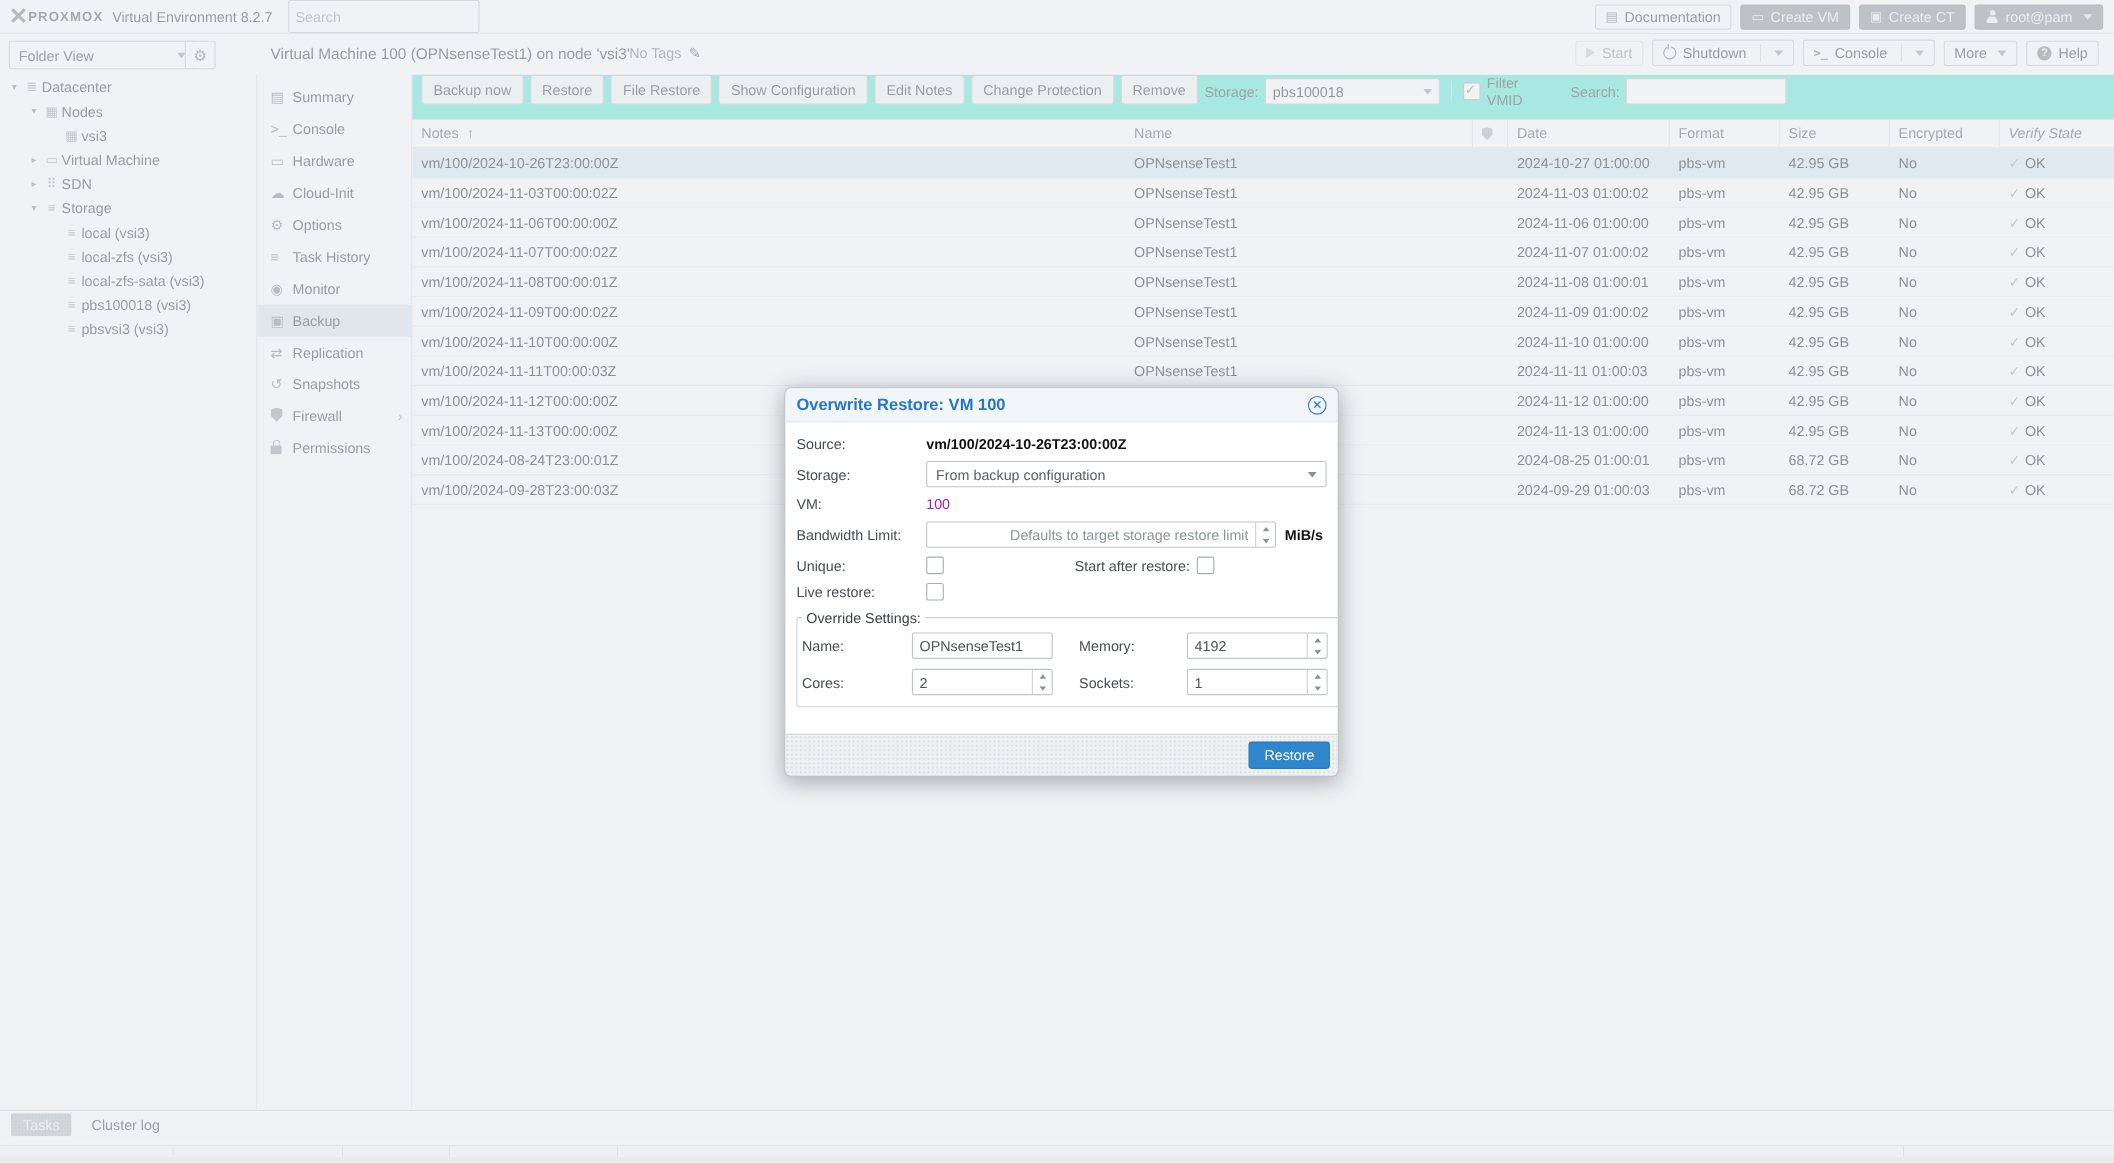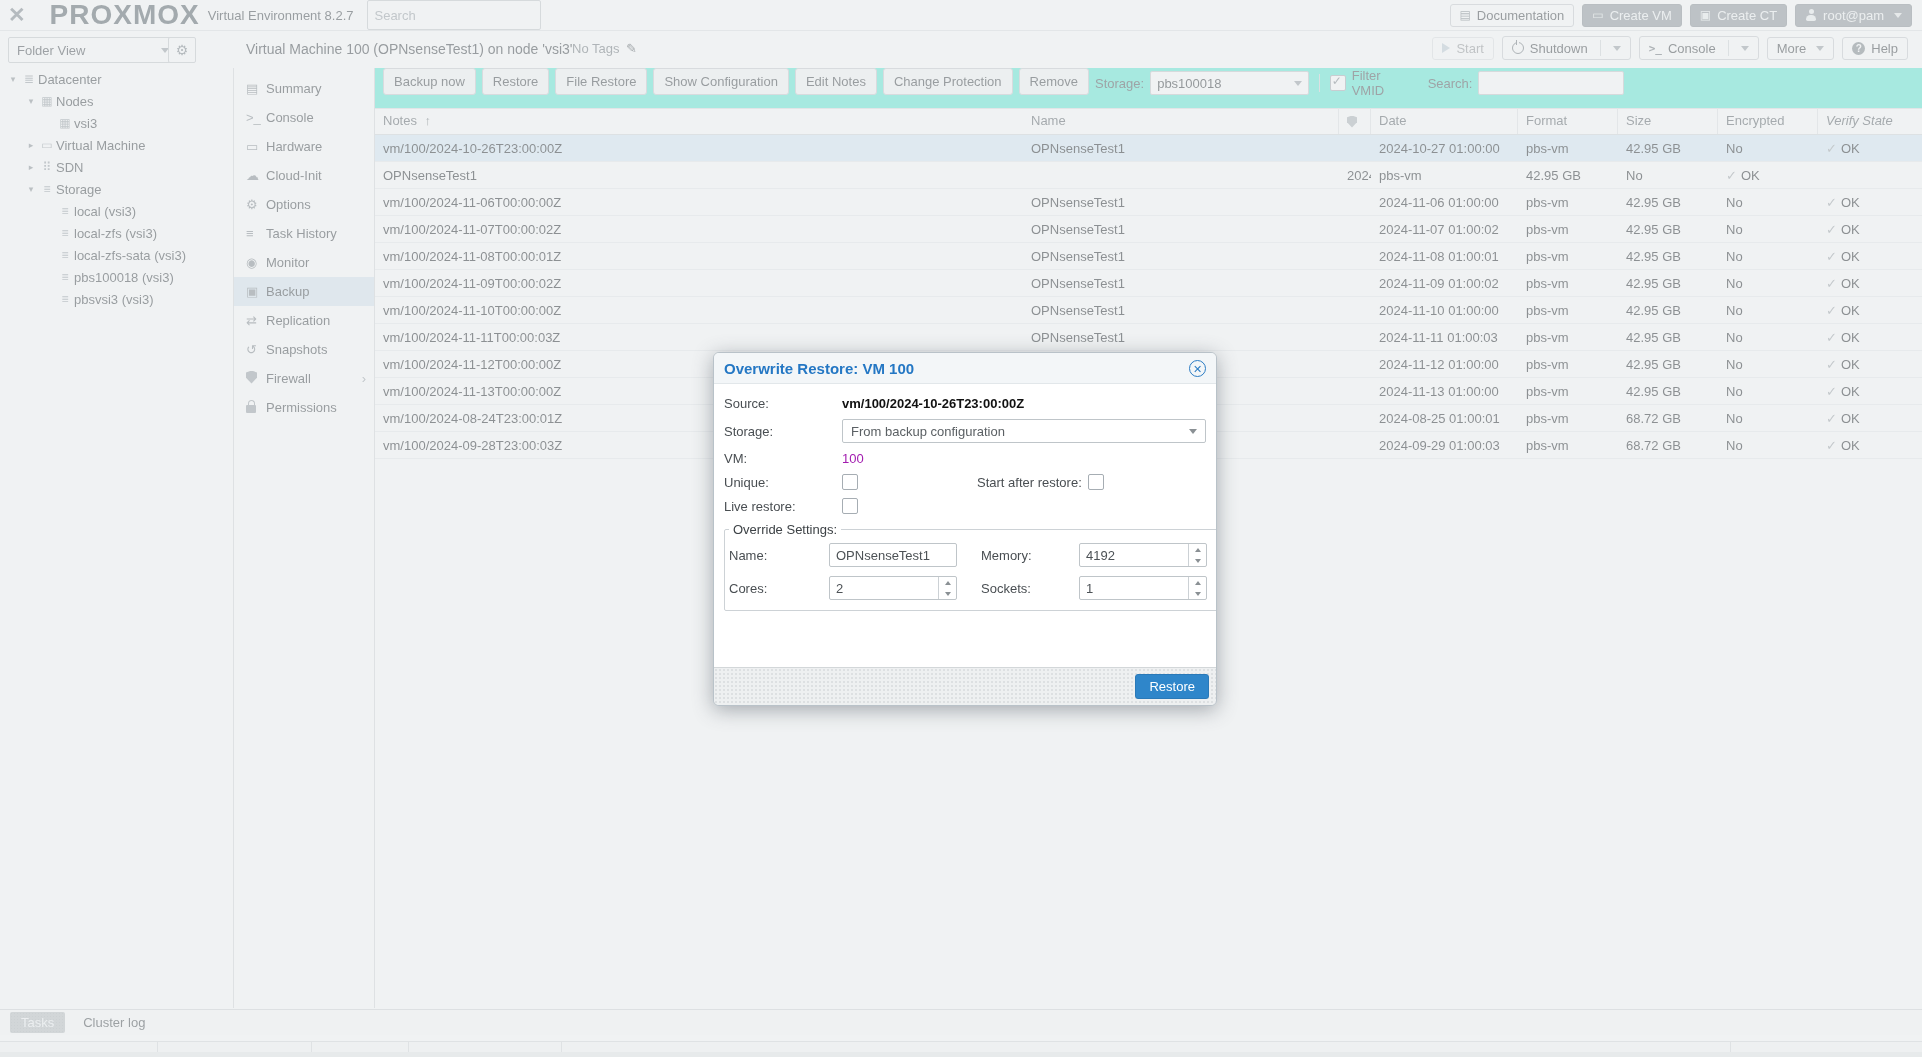--- a/index.html
+++ b/index.html
@@ -3,21 +3,21 @@
 <meta charset="utf-8">
 <style>
   html,body{margin:0;padding:0;background:#fff;}
   #screen{position:relative;width:1922px;height:1057px;overflow:hidden;
     font-family:"Liberation Sans",sans-serif;font-size:13px;color:#23272b;background:#fff;}
   
   .topbar{position:absolute;left:0;top:0;width:1922px;height:30px;background:#fff;
     border-bottom:1px solid #e2e4e6;display:flex;align-items:center;}
   .logo{display:flex;align-items:center;margin-left:8px;}
   .logo-x{font-weight:bold;font-size:21px;color:#7d868c;margin-right:2px;letter-spacing:-2px;}
-  .logo-text{font-weight:bold;font-size:28px;letter-spacing:1px;color:#55606 6;color:#556066;margin-left:24px;}
+  .logo-text{font-weight:bold;font-size:12px;letter-spacing:1px;color:#55606 6;color:#556066;}
   .env-text{margin-left:8px;font-size:13px;color:#3f464b;}
   .top-search{margin-left:14px;width:160px;height:18px;border:1px solid #c6cacd;border-radius:2px;
     padding:5px 6px;font-size:13px;color:#555;outline:none;}
   .top-search::placeholder{color:#9aa1a6;}
   .top-right{margin-left:auto;display:flex;align-items:center;gap:8px;margin-right:10px;}
   .btn{display:inline-flex;align-items:center;gap:6px;border:1px solid #c9cdd0;background:#fff;
     color:#3f4448;border-radius:3px;padding:3px 9px;font-size:13px;cursor:pointer;white-space:nowrap;}
   .btn .bicon{color:#7d858b;font-size:12px;}
   .btn-dark{background:#8f969b;border-color:#868d92;color:#f4f6f7;}
   .btn-dark .bicon{color:#eef1f2;}
@@ -400,20 +400,21 @@
             <div class="gc">vm/100/2024-10-26T23:00:00Z</div>
             <div class="gc">OPNsenseTest1</div>
             <div class="gc"></div>
             <div class="gc">2024-10-27 01:00:00</div>
             <div class="gc">pbs-vm</div>
             <div class="gc">42.95 GB</div>
             <div class="gc">No</div>
             <div class="gc"><span class="okcheck">✓</span><span>OK</span></div>
           </div>
           <div class="gr grow">
+            <div class="gc">vm/100/2024-11-03T00:00:02Z</div>
             <div class="gc">OPNsenseTest1</div>
             <div class="gc"></div>
             <div class="gc">2024-11-03 01:00:02</div>
             <div class="gc">pbs-vm</div>
             <div class="gc">42.95 GB</div>
             <div class="gc">No</div>
             <div class="gc"><span class="okcheck">✓</span><span>OK</span></div>
           </div>
           <div class="gr grow">
             <div class="gc">vm/100/2024-11-06T00:00:00Z</div>
@@ -552,20 +553,35 @@
         <div class="dcombo">
           <span>From backup configuration</span>
           <span class="caret"></span>
         </div>
       </div>
       <div class="frow">
         <span class="flabel">VM:</span>
         <span class="fvalue">100</span>
       </div>
       <div class="frow">
+        <span class="flabel">Bandwidth Limit:</span>
+        <div class="spinfield bw-field">
+          <input class="right" placeholder="Defaults to target storage restore limit" style="">
+          <div class="spinner">
+            <div class="spin-up">
+                <span class="tri-up"></span>
+              </div>
+            <div class="spin-dn">
+                <span class="tri-dn"></span>
+              </div>
+          </div>
+        </div>
+        <span class="unit">MiB/s</span>
+      </div>
+      <div class="frow">
         <span class="flabel">Unique:</span>
         <span class="checkbox"></span>
         <span class="cb2-label">Start after restore:</span>
         <span class="checkbox"></span>
       </div>
       <div class="frow">
         <span class="flabel">Live restore:</span>
         <span class="checkbox"></span>
       </div>
       <fieldset class="override">

